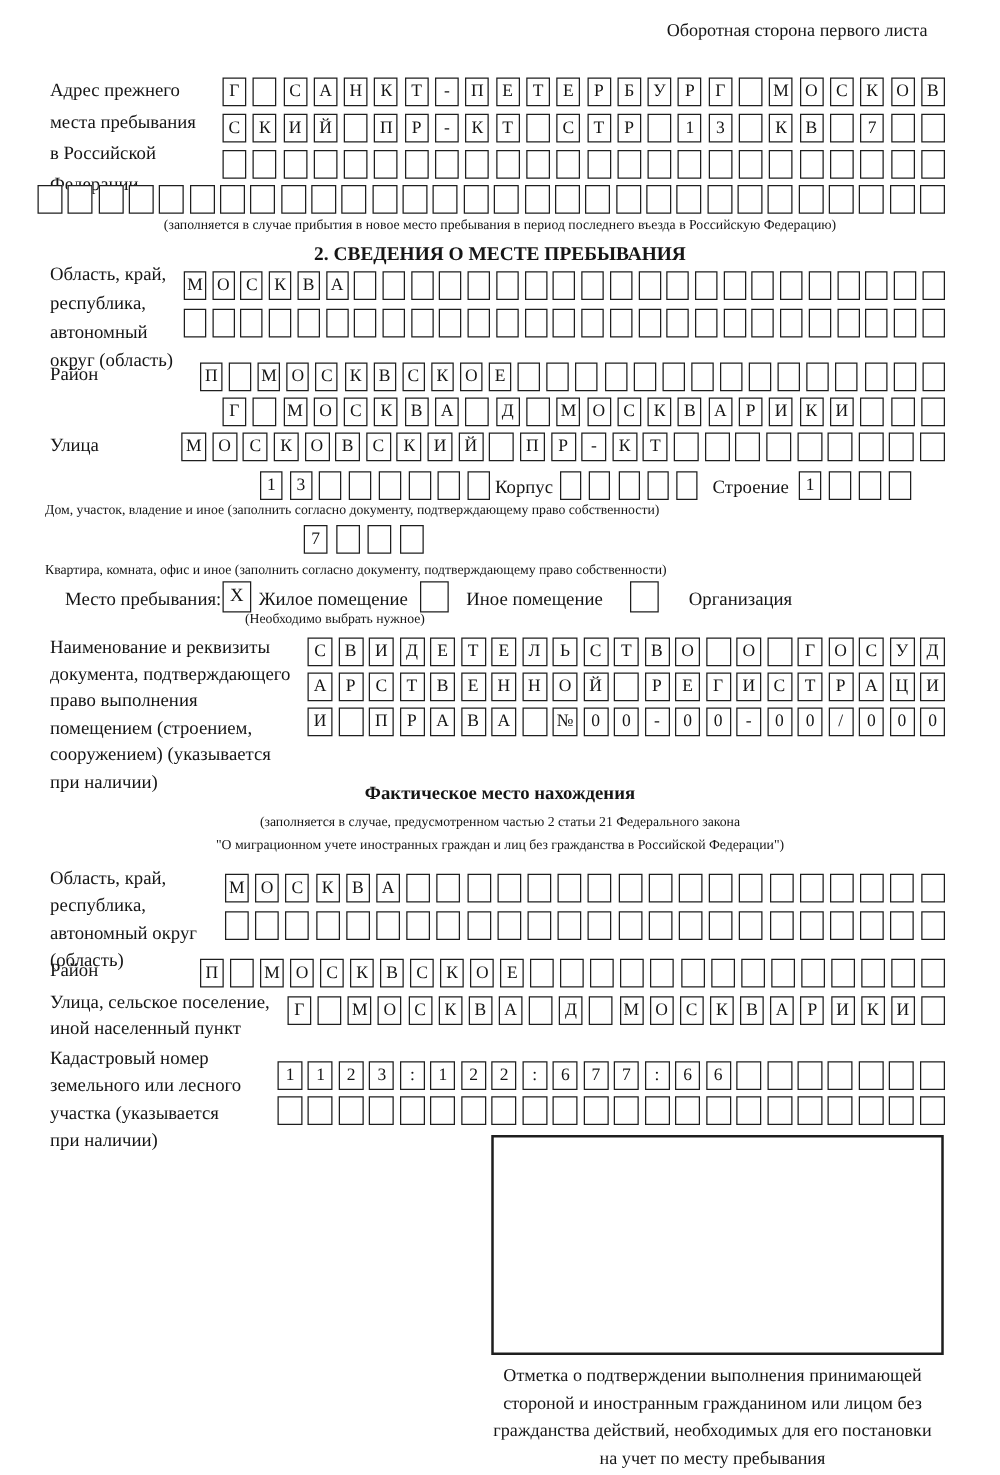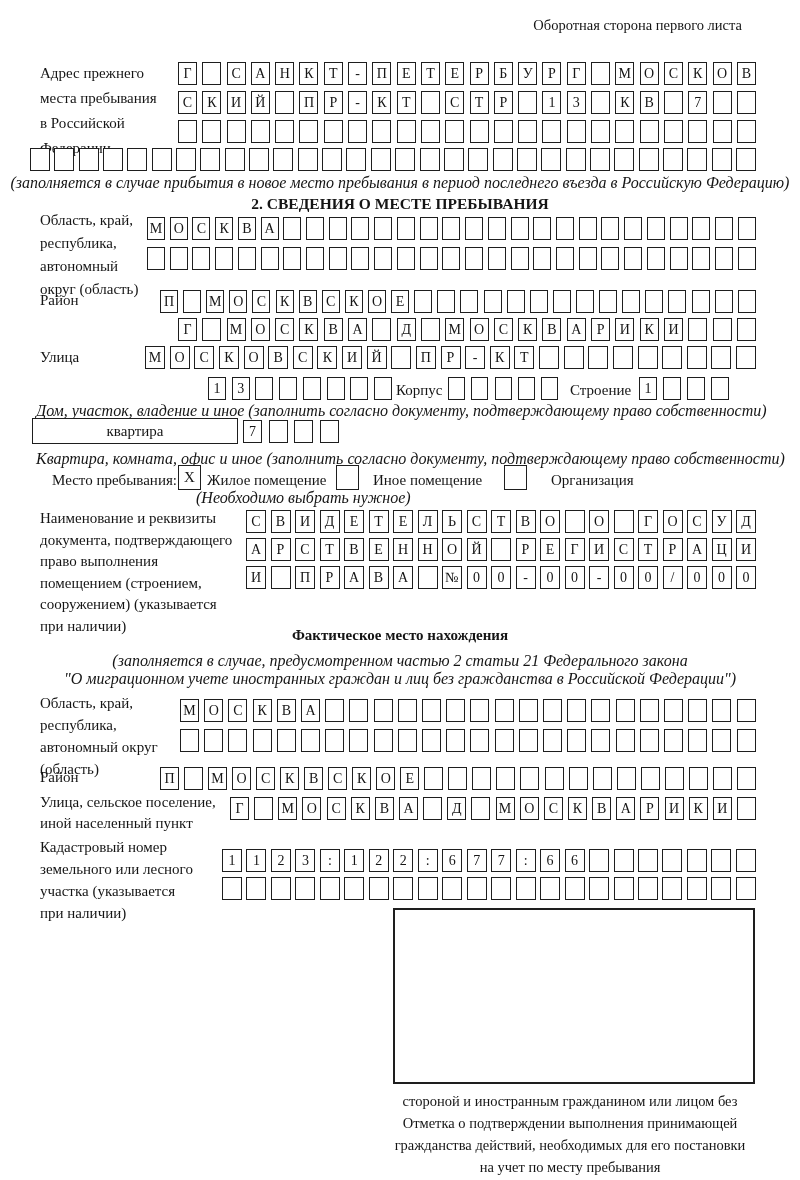--- a/index.html
+++ b/index.html
@@ -1,20 +1,20 @@
 <!DOCTYPE html>
 <html><head>
 <meta charset="utf-8">
 <style>
   html,body{margin:0;padding:0;background:#ffffff;}
   body{font-family:"Liberation Serif","DejaVu Serif",serif;color:#151515;}
   .page{position:relative;width:800px;height:1180px;background:#fff;overflow:hidden;}
   .abs{position:absolute;}
   .lbl{position:absolute;font-size:15px;line-height:25px;white-space:nowrap;}
-  .note{position:absolute;font-size:16px;white-space:nowrap;font-style:italic;}
+  .note{position:absolute;font-size:11px;white-space:nowrap;}
   .center{left:0;right:0;text-align:center;white-space:nowrap;}
   .bold{font-weight:bold;}
   .cellrow{position:absolute;display:flex;justify-content:space-between;height:23px;}
   .cell{box-sizing:border-box;border:1.8px solid #1e1e1e;height:23px;background:#fff;
         display:flex;align-items:center;justify-content:center;font-size:14px;line-height:1;}
   .wbox{position:absolute;box-sizing:border-box;border:1.8px solid #1e1e1e;background:#fff;
         display:flex;align-items:center;justify-content:center;font-size:15px;}
   .checkbox{position:absolute;box-sizing:border-box;border:1.8px solid #1e1e1e;width:23px;height:25px;
         background:#fff;display:flex;align-items:center;justify-content:center;font-size:15px;}
   .stampbox{position:absolute;box-sizing:border-box;border:2px solid #1e1e1e;background:#fff;}
@@ -318,21 +318,20 @@
     </div>
   <div class="lbl" style="left:570px;top:378px;">Строение</div>
   <div class="cellrow" style="left:639px;top:377px;width:90px;">
       <span class="cell" style="width: 18px;">1</span>
       <span class="cell" style="width: 18px;"></span>
       <span class="cell" style="width: 18px;"></span>
       <span class="cell" style="width: 18px;"></span>
     </div>
   <div class="note" style="left:36px;top:402px;">Дом, участок, владение и иное (заполнить согласно документу, подтверждающему право собственности)</div>
 
-  <div class="wbox" style="left:32px;top:418px;width:206px;height:26px;">квартира</div>
   <div class="cellrow" style="left:243px;top:420px;width:96px;">
       <span class="cell" style="width: 19px;">7</span>
       <span class="cell" style="width: 19px;"></span>
       <span class="cell" style="width: 19px;"></span>
       <span class="cell" style="width: 19px;"></span>
     </div>
   <div class="note" style="left:36px;top:450px;">Квартира, комната, офис и иное (заполнить согласно документу, подтверждающему право собственности)</div>
 
   <div class="lbl" style="left:52px;top:468px;">Место пребывания:</div>
   <div class="checkbox" style="left:178px;top:465px;">X</div>
@@ -592,19 +591,19 @@
       <span class="cell" style="width: 20px;"></span>
       <span class="cell" style="width: 20px;"></span>
       <span class="cell" style="width: 20px;"></span>
       <span class="cell" style="width: 20px;"></span>
       <span class="cell" style="width: 20px;"></span>
       <span class="cell" style="width: 20px;"></span>
     </div>
 
   <div class="stampbox" style="left:393px;top:908px;width:362px;height:176px;"></div>
   <div class="abs" style="left:380px;top:1090px;width:380px;">
+    <div class="caption-line">Отметка о подтверждении выполнения принимающей</div>
     <div class="caption-line">стороной и иностранным гражданином или лицом без</div>
-    <div class="caption-line">Отметка о подтверждении выполнения принимающей</div>
     <div class="caption-line">гражданства действий, необходимых для его постановки</div>
     <div class="caption-line">на учет по месту пребывания</div>
   </div>
 
 </div>
 
 </body></html>

